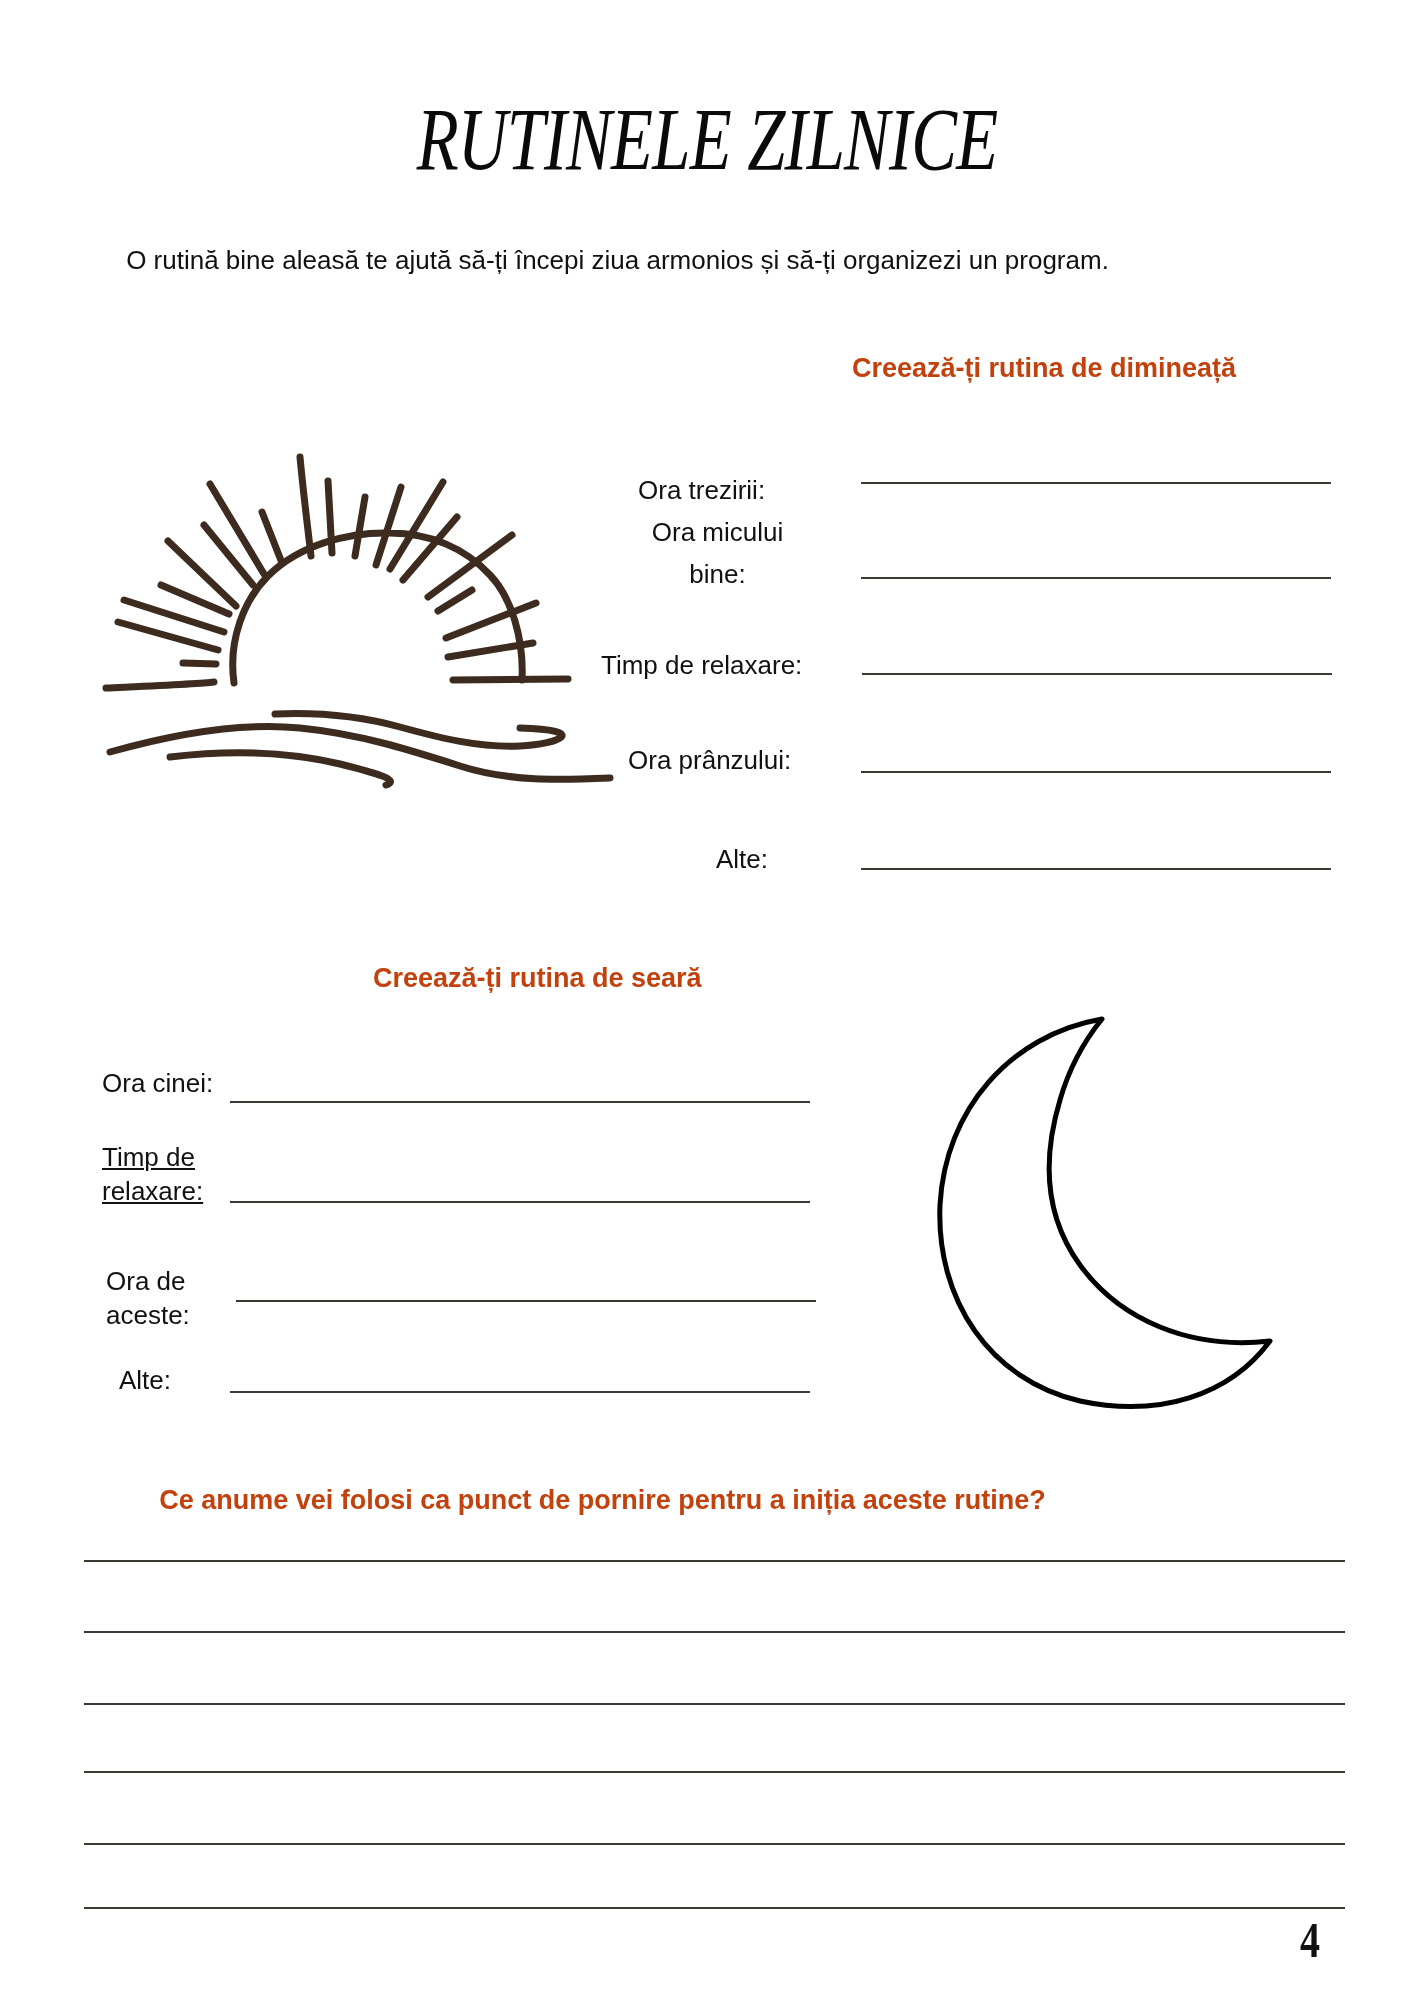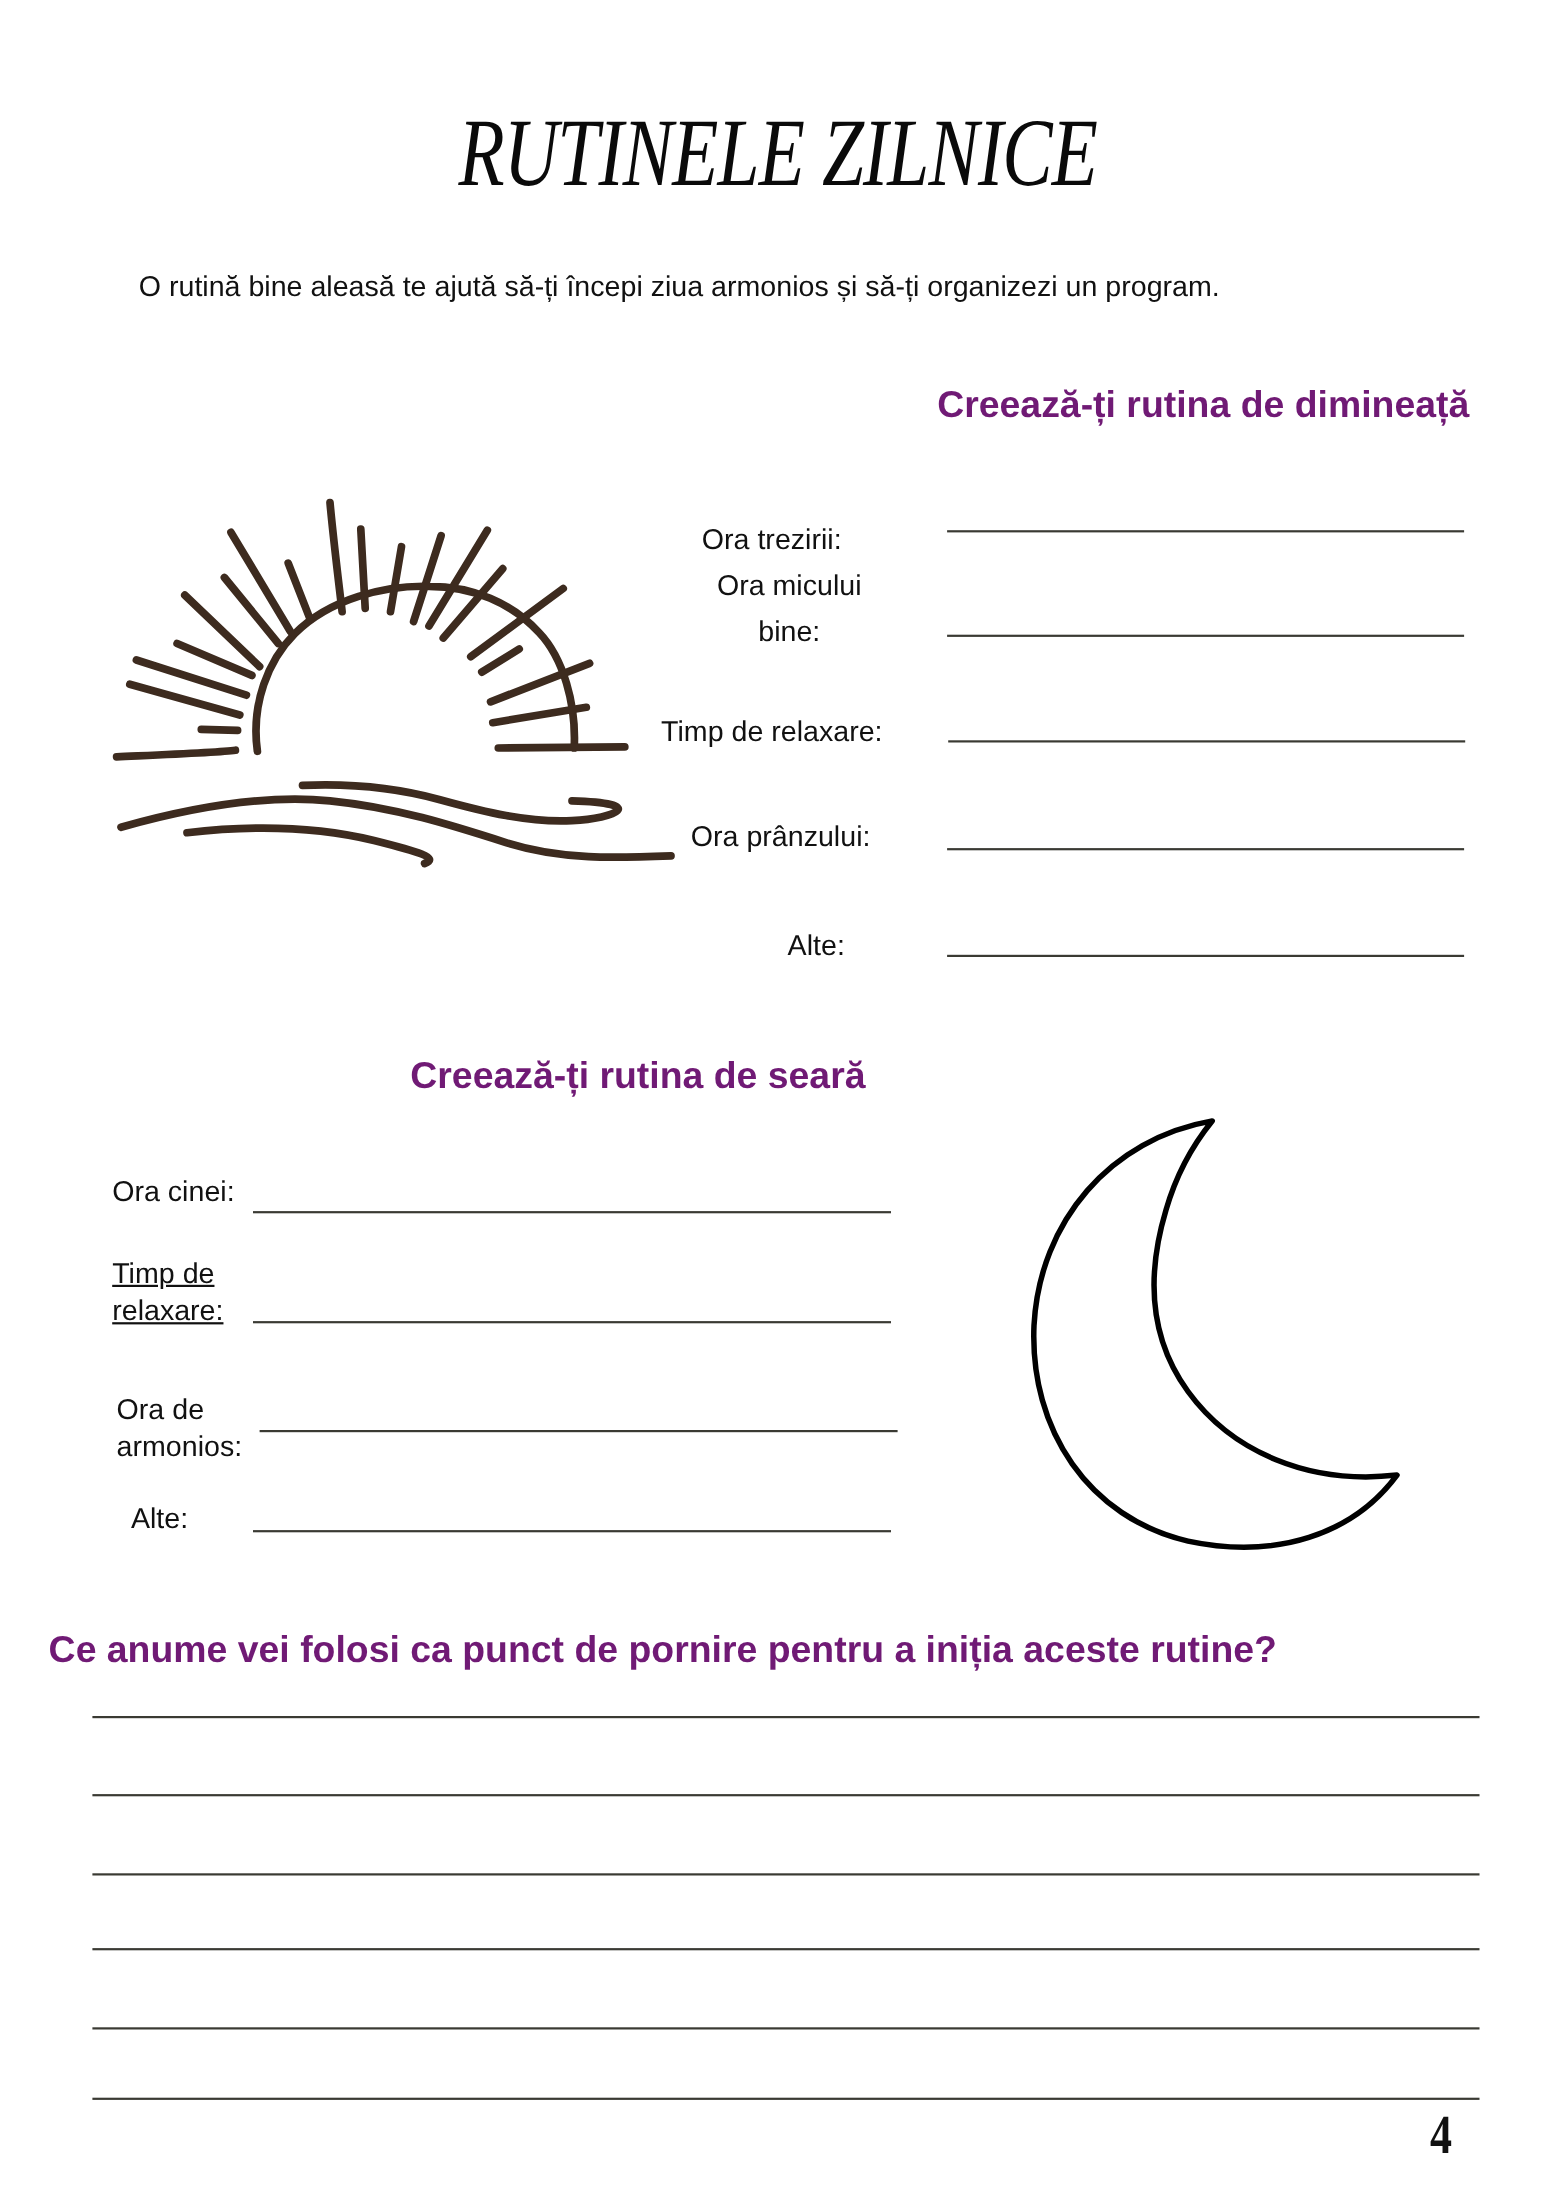--- a/index.html
+++ b/index.html
@@ -8,21 +8,21 @@
     .title {
       left: 0; width: 1414px; top: 92px; text-align: center;
       font-family: "Liberation Serif", serif; font-style: italic; font-weight: normal;
       font-size: 88px; line-height: 96px; letter-spacing: -1px; color: #0a0a0a;
       transform: scaleX(0.78); transform-origin: 707px 0;
     }
     .intro {
       left: 0; width: 1235px; top: 244px; text-align: center;
       font-size: 26px; line-height: 32px; color: #111111;
     }
-    .heading { font-weight: bold; font-size: 34px; line-height: 32px; color: #701a75; white-space: nowrap; }
+    .heading { font-weight: bold; font-size: 27px; line-height: 32px; color: #c2410c; white-space: nowrap; }
     .label { font-size: 26px; line-height: 34px; color: #111111; white-space: nowrap; }
     .label.center { text-align: center; }
     .line { height: 2px; background: #3a3a33; }
     .pagenum {
       left: 1300px; top: 1912px; font-family: "Liberation Serif", serif; font-weight: bold;
       font-size: 50px; line-height: 56px; color: #111111;
       transform: scaleX(0.8); transform-origin: 0 0;
     }
     svg { position: absolute; overflow: visible; }
   </style>
@@ -92,21 +92,21 @@
 <div class="abs line" style="left:230px; top:1101px; width:580px;"></div>
 
 <div class="abs label" style="left:102px; top:1140px;text-decoration:underline;">
   <div>Timp de</div>
   <div>relaxare:</div>
 </div>
 <div class="abs line" style="left:230px; top:1201px; width:580px;"></div>
 
 <div class="abs label" style="left:106px; top:1232px;margin-top:32px;">
   <div>Ora de</div>
-  <div>armonios:</div>
+  <div>aceste:</div>
 </div>
 <div class="abs line" style="left:236px; top:1300px; width:580px;"></div>
 
 <div class="abs label" style="left:119px; top:1363px;">Alte:</div>
 <div class="abs line" style="left:230px; top:1391px; width:580px;"></div>
 
 <svg style="left:0; top:0;" width="1414" height="2000">
   <path d="M1102,1018 C1020,1030 960,1070 colourfix" fill="none" stroke="none"></path>
   <path d="M1102,1019 C1010,1035 945,1110 940,1205 C936,1300 990,1380 1080,1401 C1160,1418 1230,1395 1270,1341
            C1190,1350 1120,1320 1080,1265 C1040,1210 1045,1150 1060,1100 C1070,1065 1085,1040 1102,1019 Z" fill="none" stroke="#000000" stroke-width="5" stroke-linejoin="round"></path>

